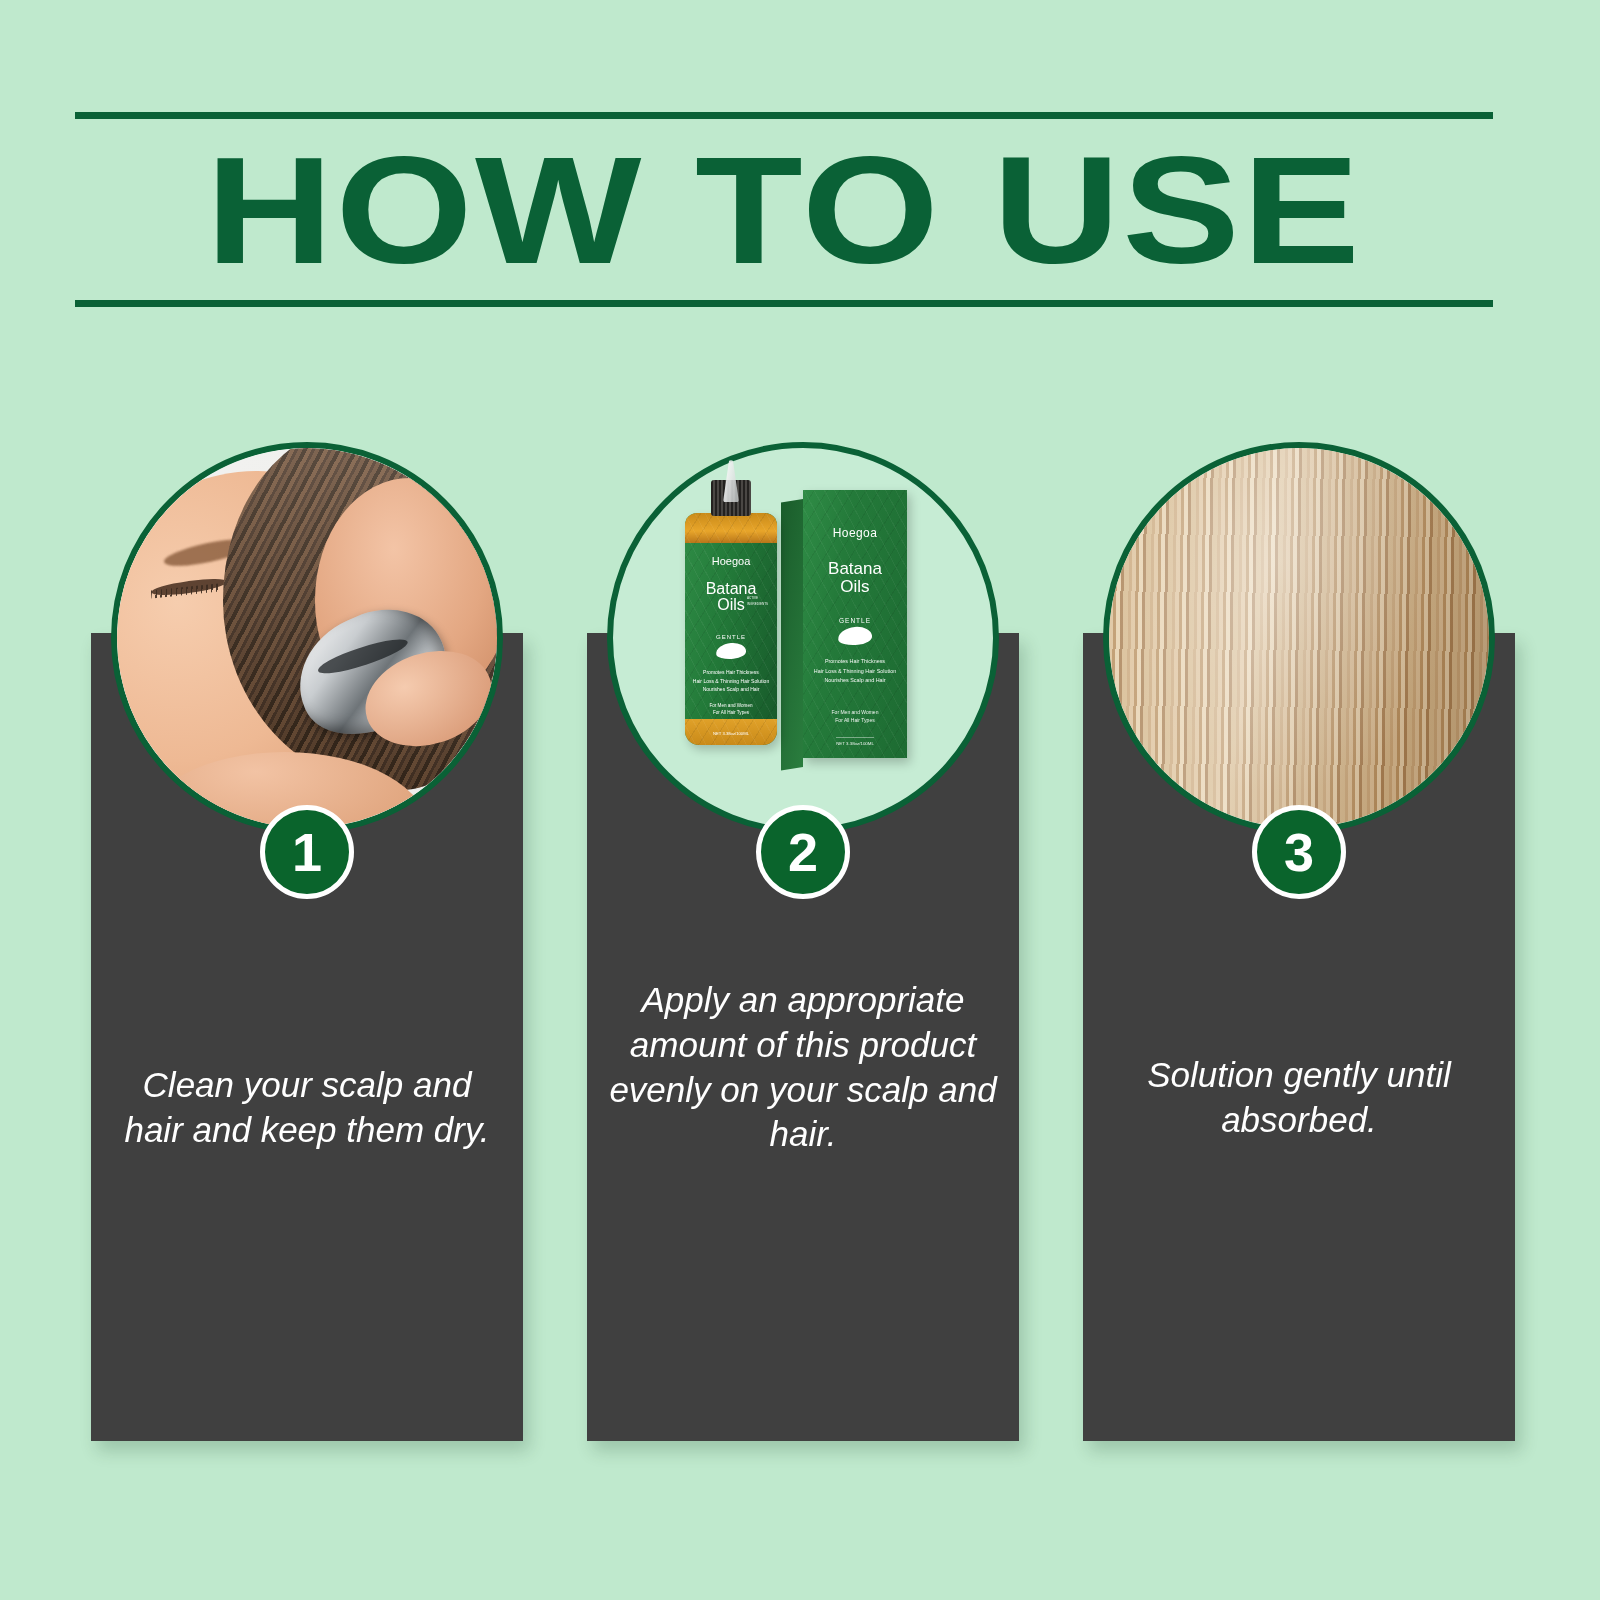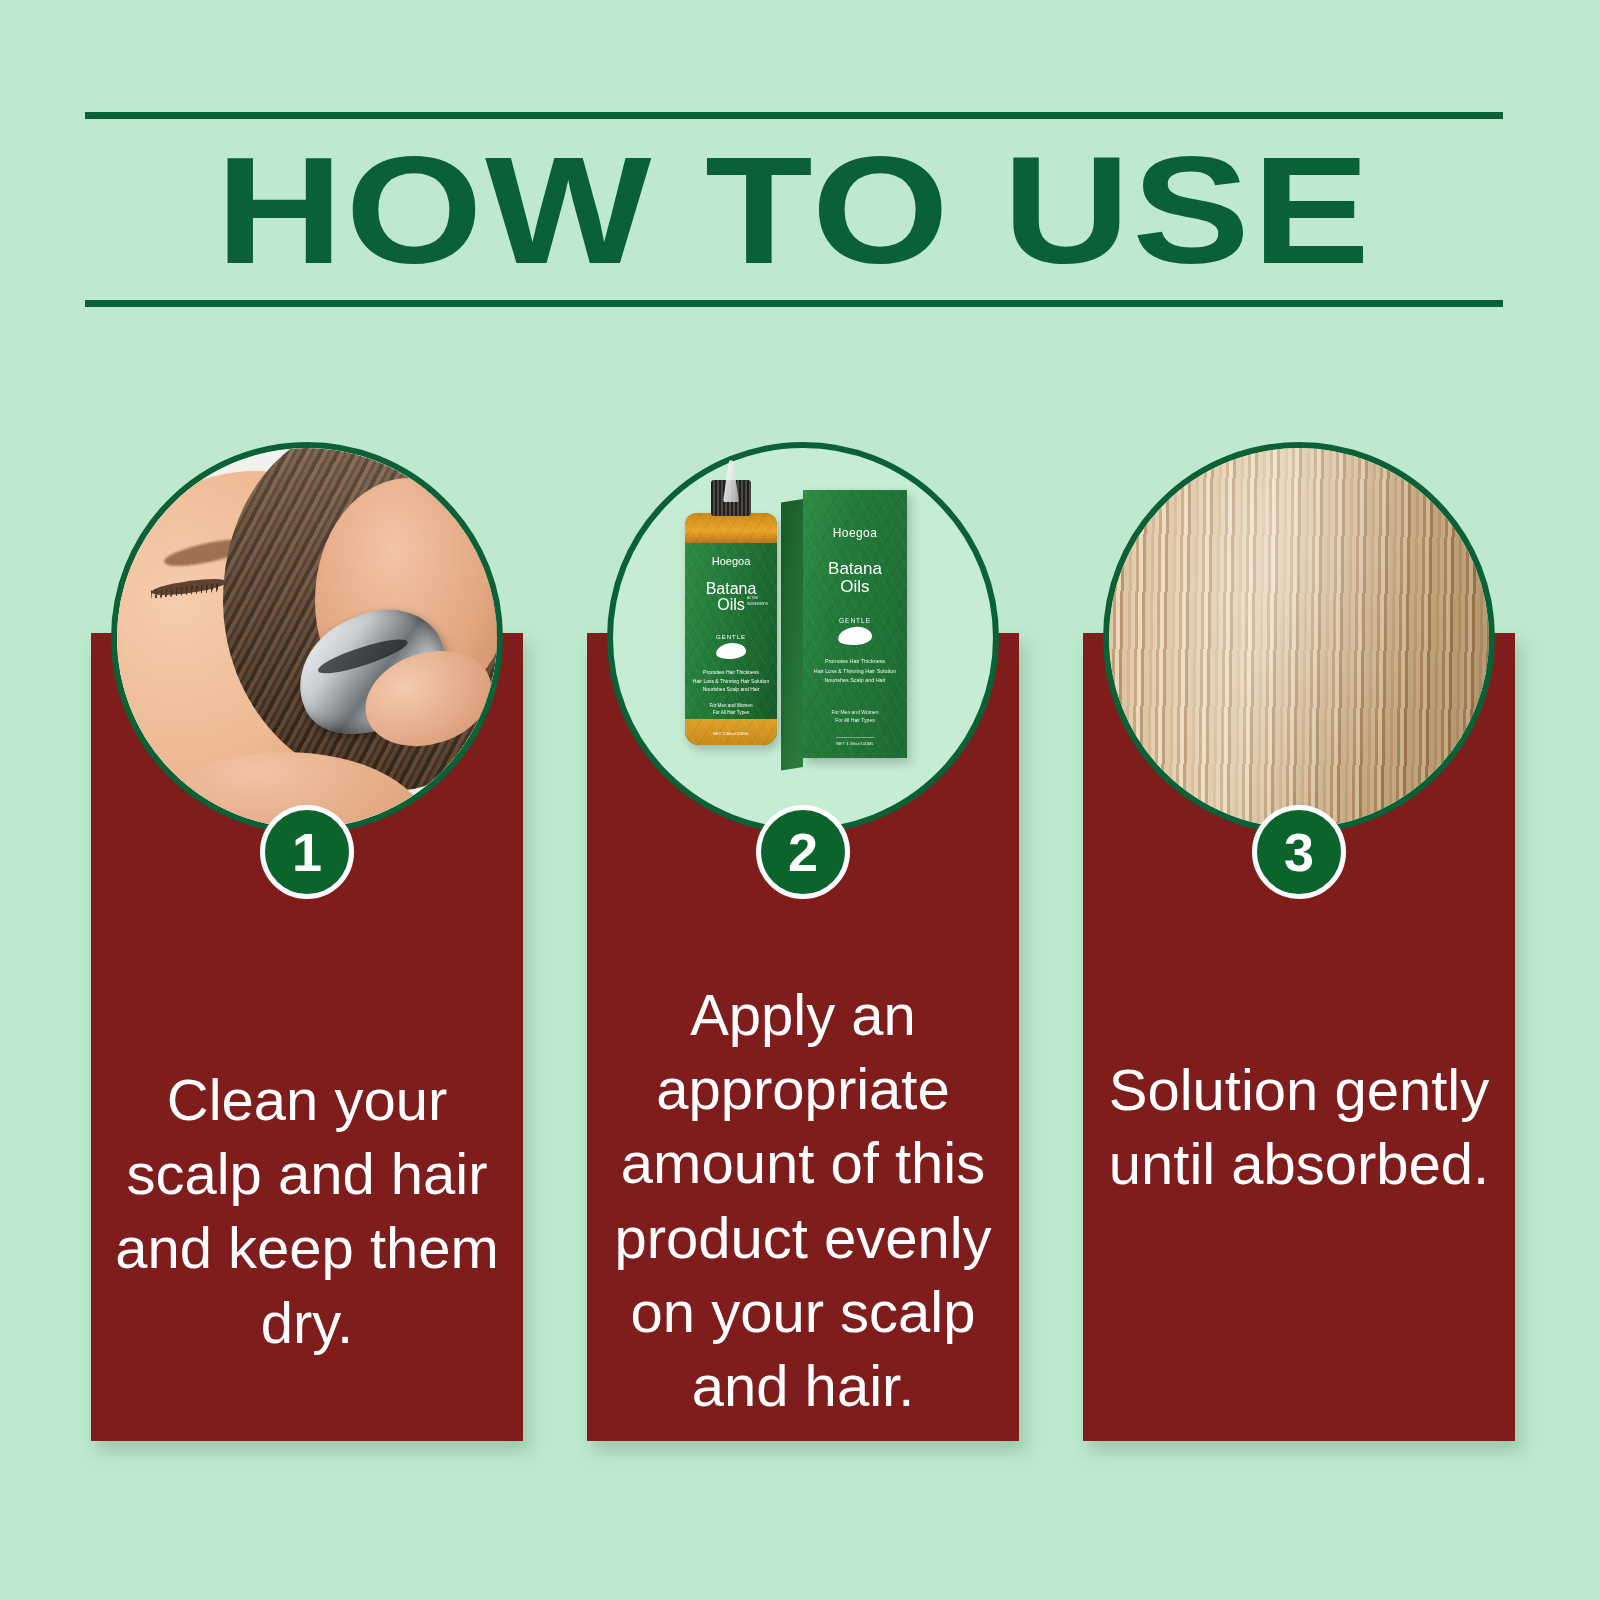--- a/index.html
+++ b/index.html
@@ -11,21 +11,21 @@
     height: 1600px;
     background: #bfe9cd;
     font-family: "Liberation Sans", sans-serif;
     overflow: hidden;
     position: relative;
   }
 
   
   .header {
     position: absolute;
-    left: 85px;
+    left: 75px;
     top: 112px;
     width: 1418px;
     height: 245px;
   }
   .rule {
     position: absolute;
     left: 0;
     width: 100%;
     height: 7px;
     background: #0a6136;
@@ -59,21 +59,21 @@
     top: 0;
     width: 1600px;
     height: 1600px;
   }
 
   .card {
     position: absolute;
     top: 633px;
     width: 432px;
     height: 808px;
-    background: #7f1d1d;
+    background: #404040;
     box-shadow: 6px 10px 16px rgba(20, 60, 35, 0.20);
   }
   .card-1 { left: 91px; }
   .card-2 { left: 587px; }
   .card-3 { left: 1083px; }
 
   
   .media {
     position: absolute;
     top: -191px;
@@ -403,23 +403,24 @@
     line-height: 1;
   }
 
   
   .caption {
     position: absolute;
     left: 18px;
     right: 18px;
     color: #ffffff;
     text-align: center;
-    font-size: 58px;
+    font-size: 35px;
     line-height: 1.28;
     font-weight: 300;
+    font-style: italic;
   }
   .cap-1 { top: 430px; }
   .cap-2 { top: 345px; }
   .cap-3 { top: 420px; }
 </style>
 </head>
 <body>
 
 <div class="header">
   <div class="rule rule-top"></div>

